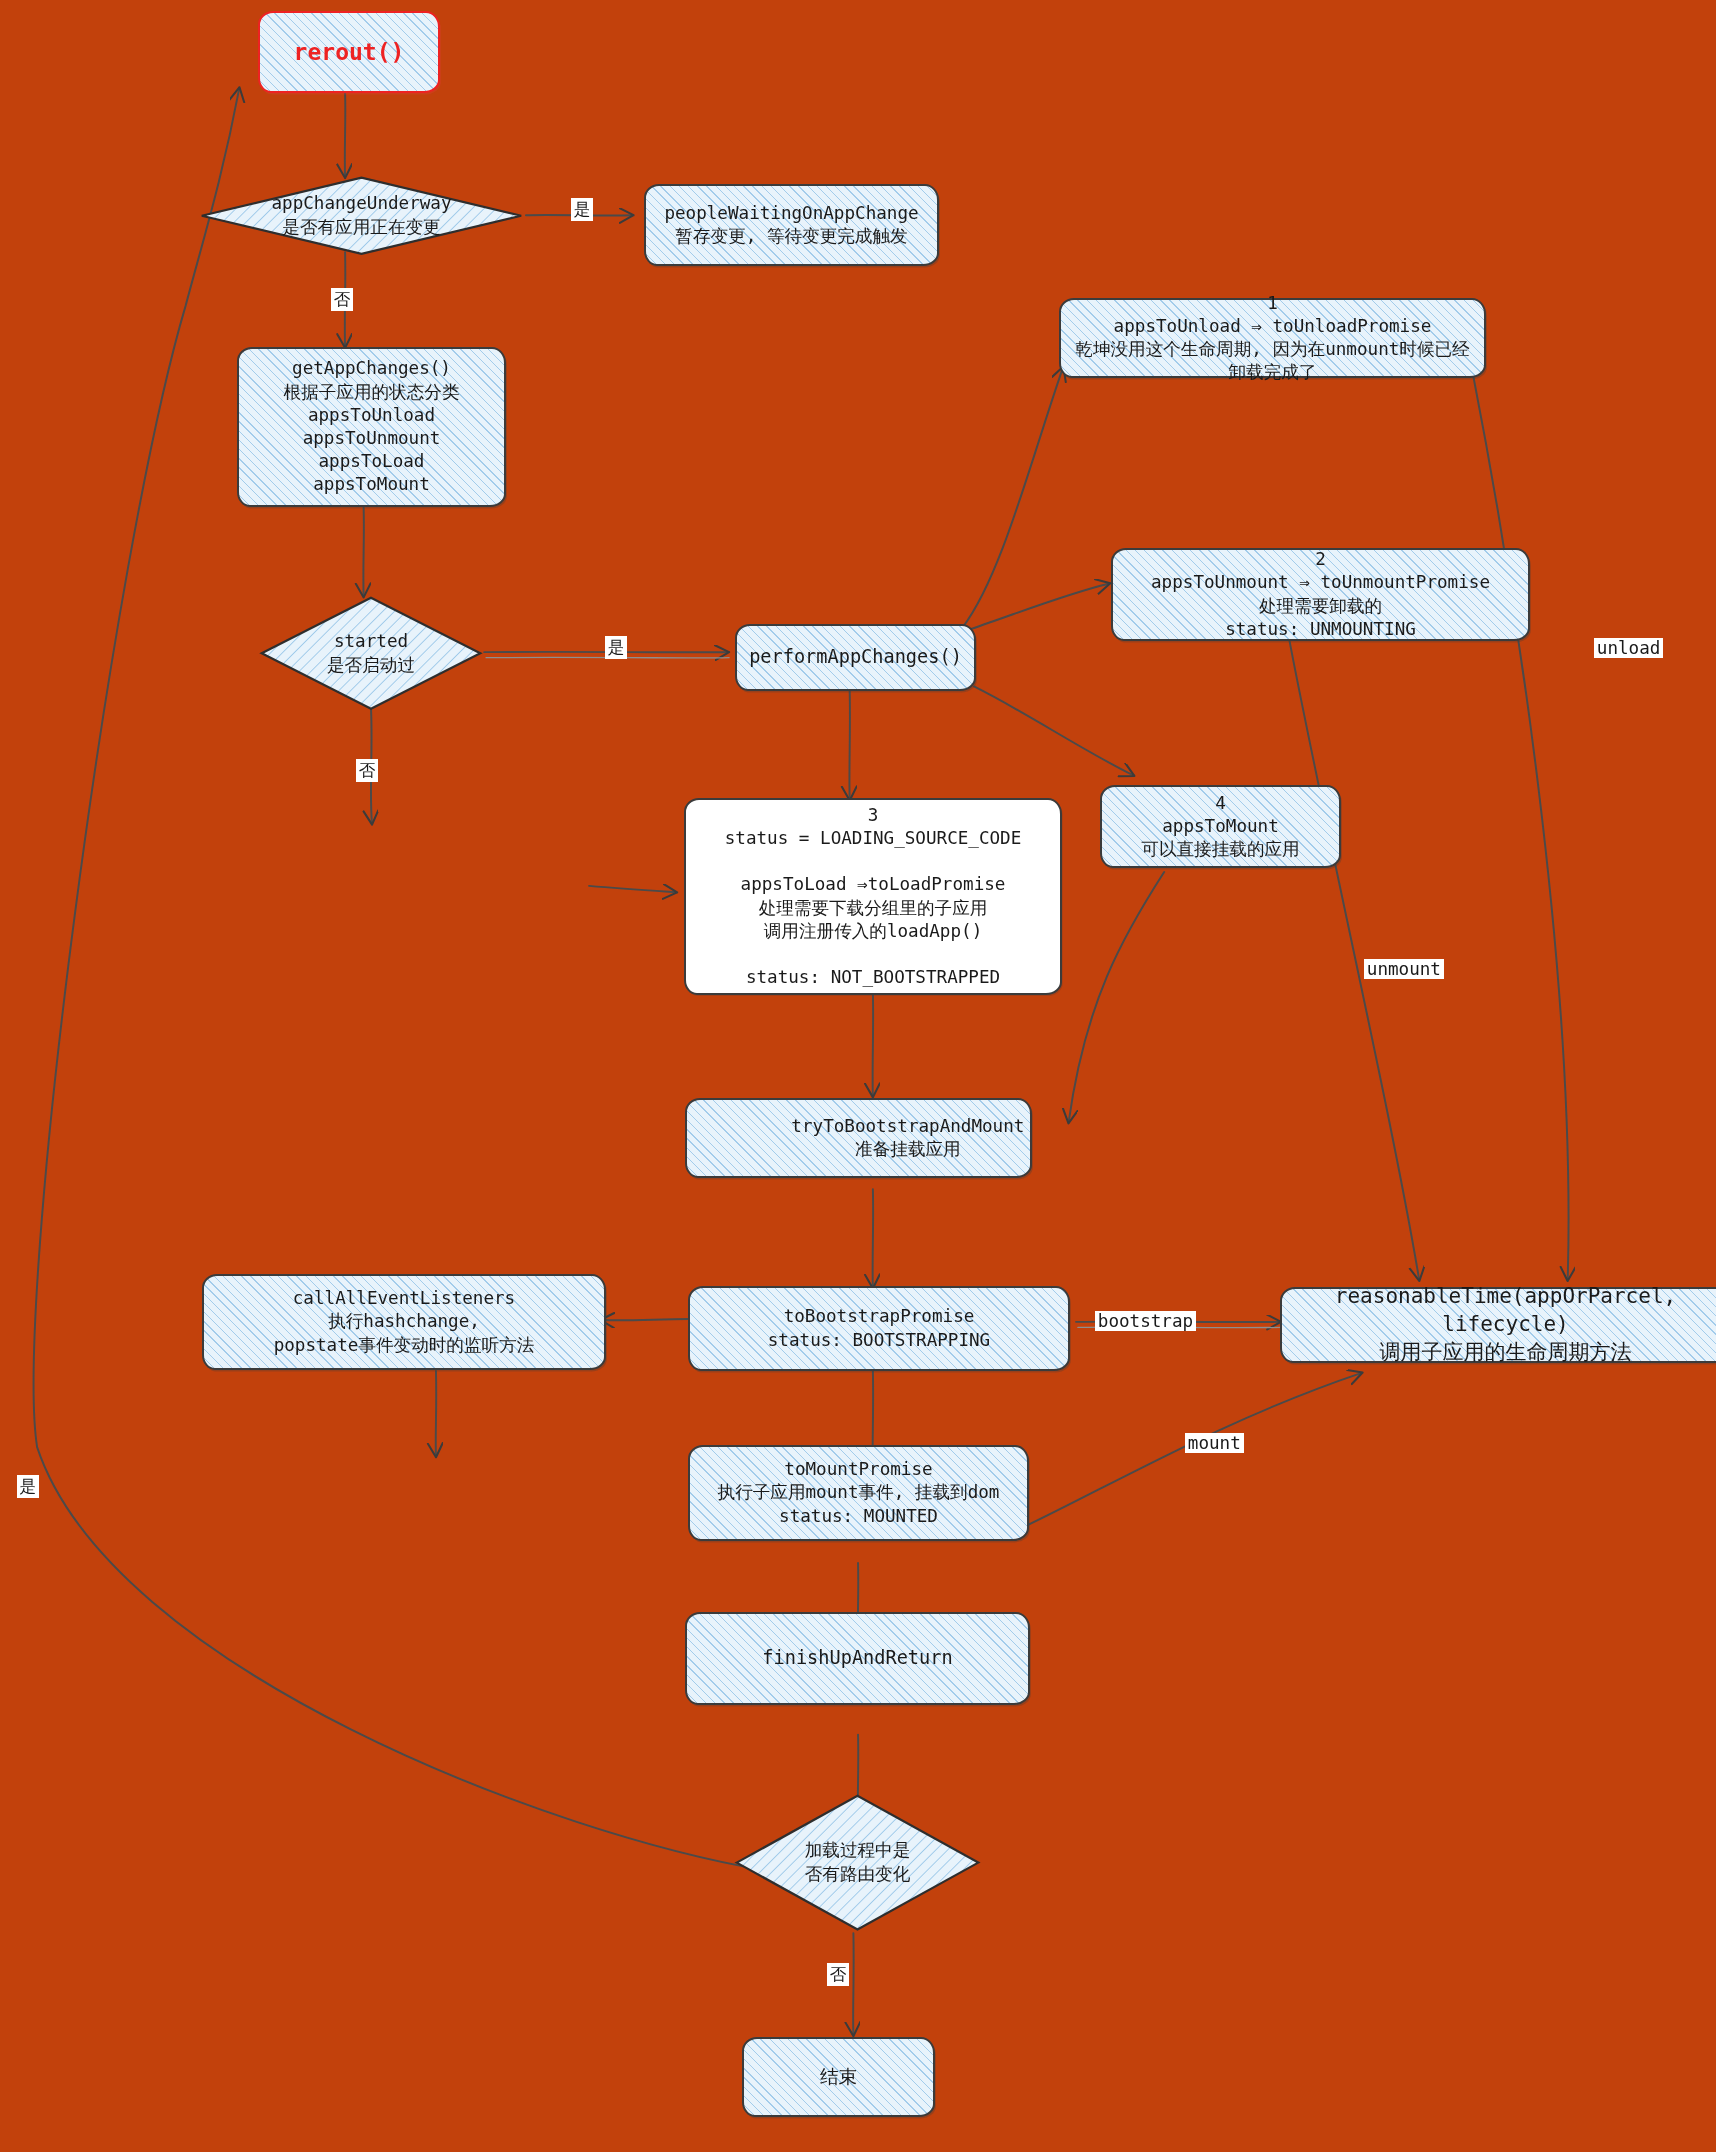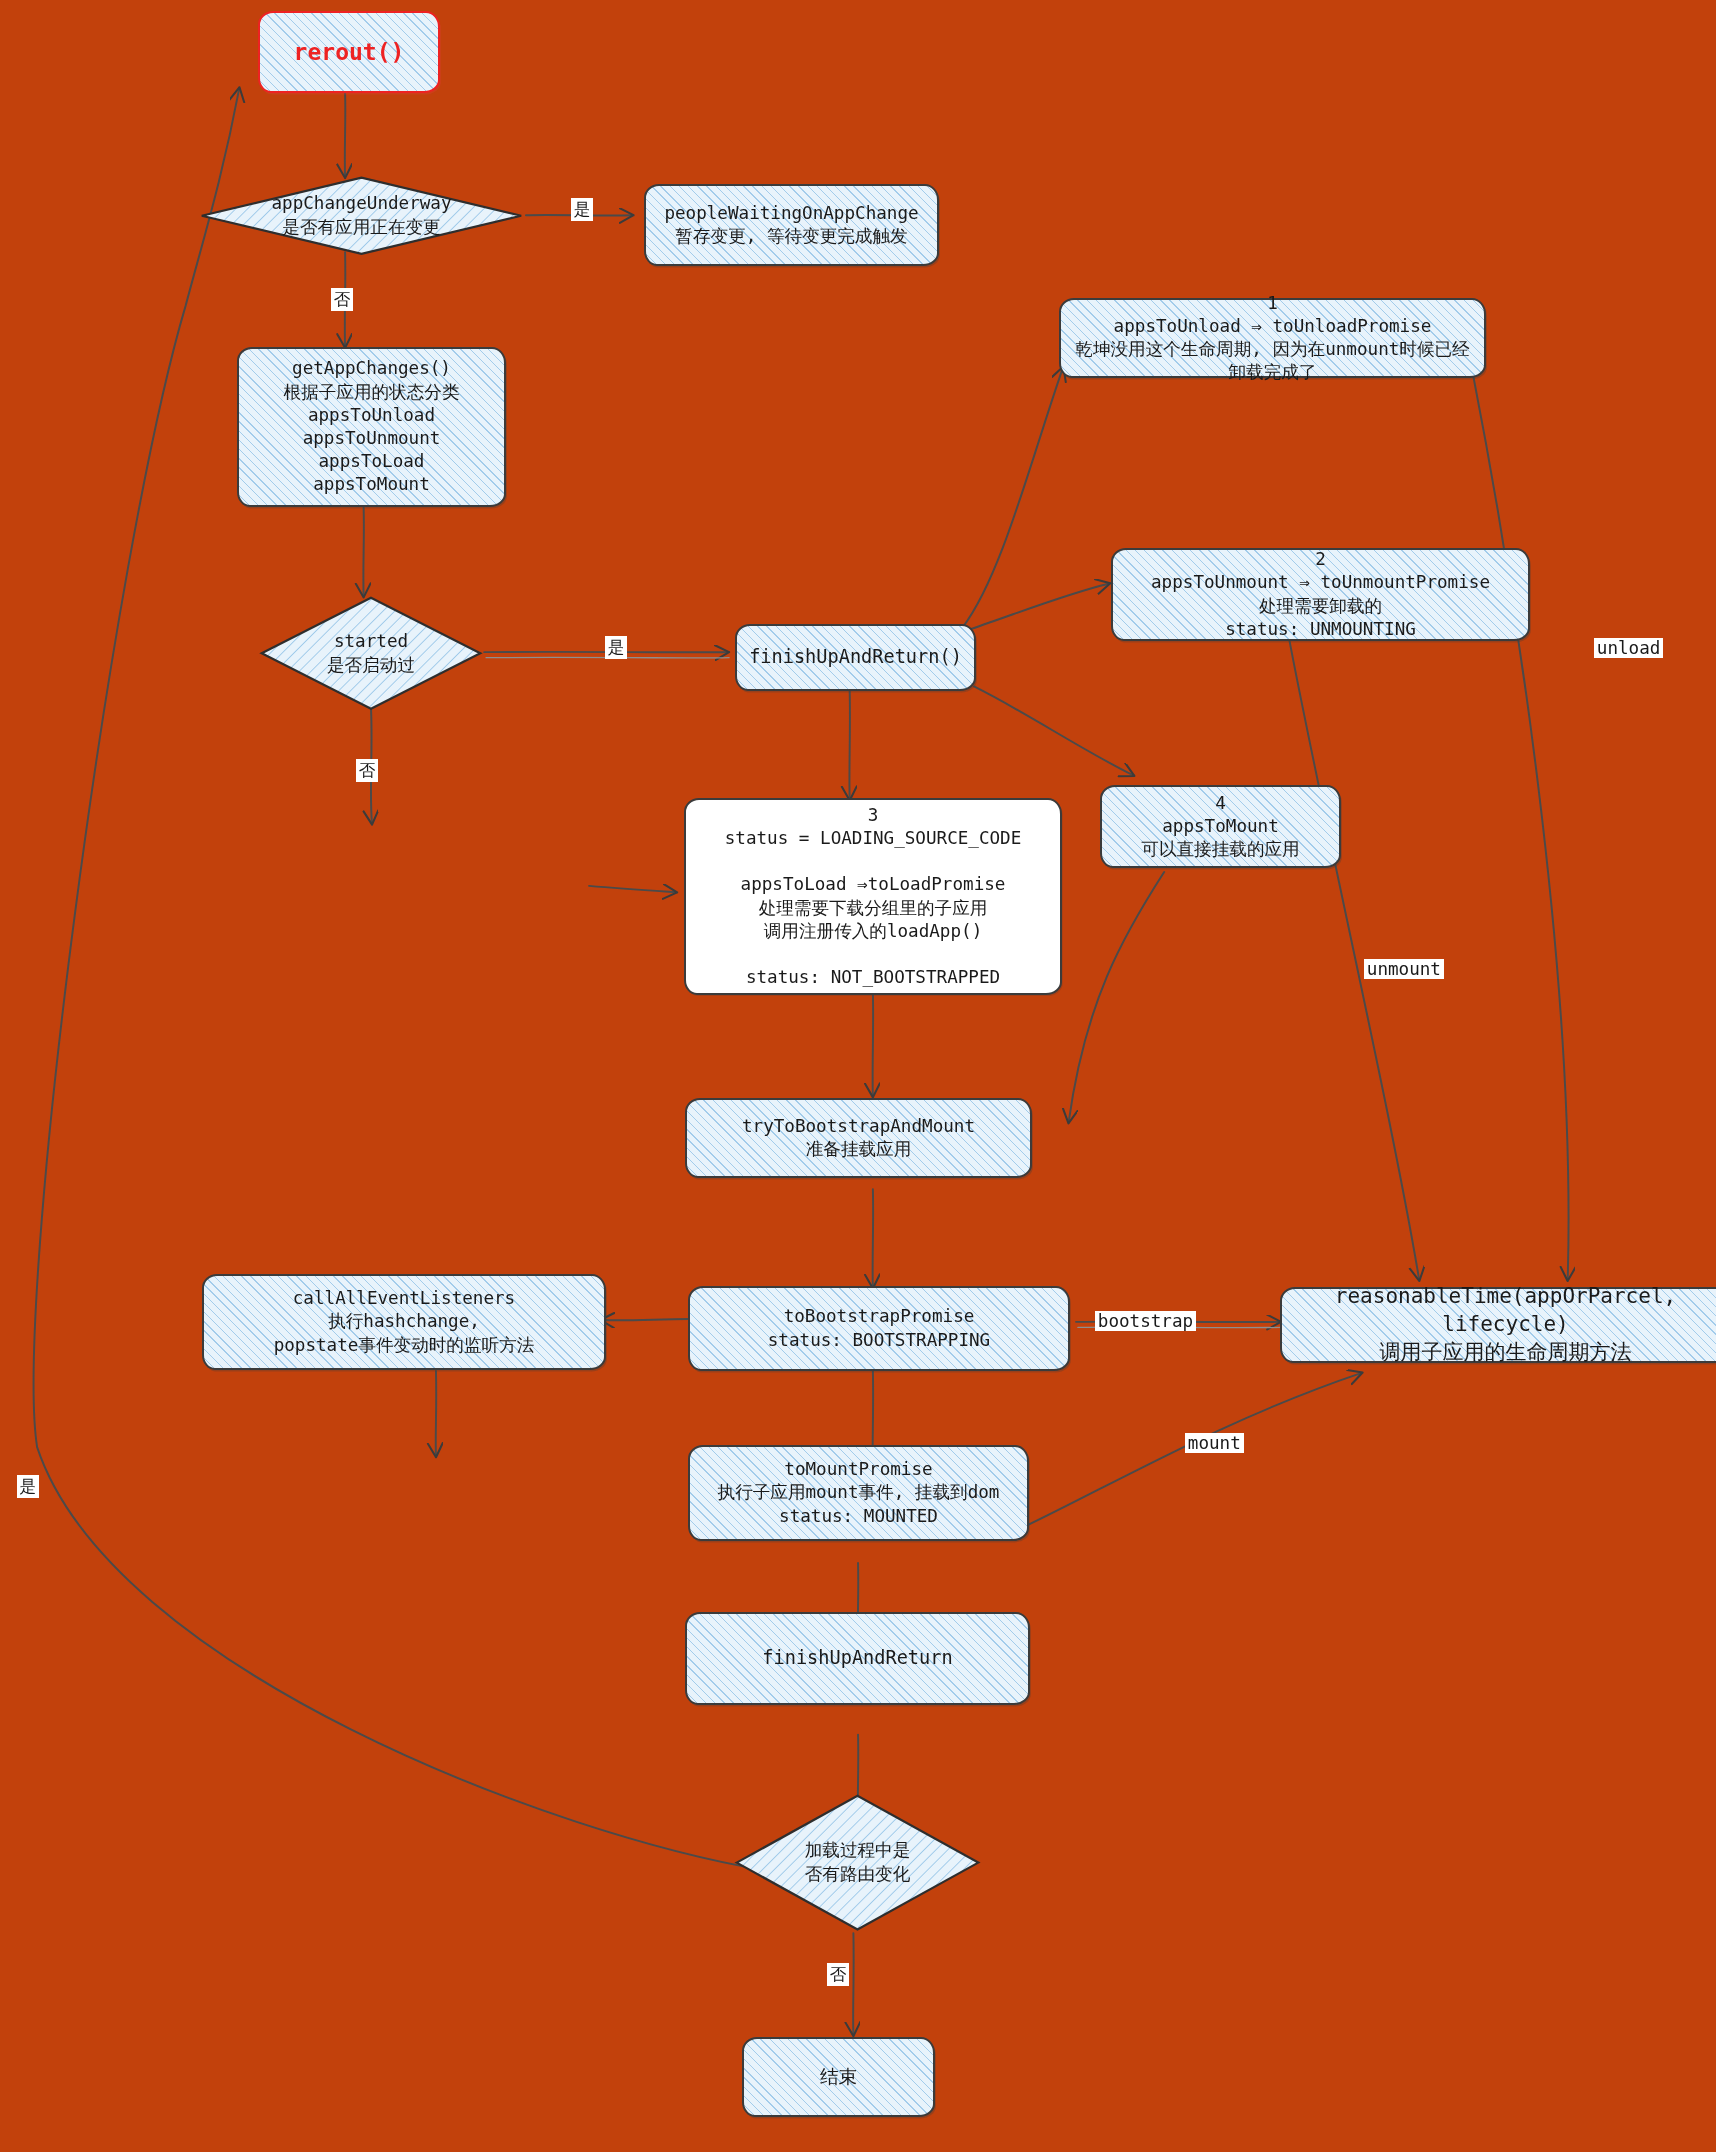--- a/index.html
+++ b/index.html
@@ -194,21 +194,21 @@
 
   <div class="node diamond" style="left:258px;top:594px;width:226px;height:119px;font-size:17.6px;">
     <svg class="dshape" viewBox="0 0 244 128" preserveAspectRatio="none">
       <path d="M4,64 L122,4 L240,64 L122,124 Z" fill="url(#hatchA)" stroke="#2e2e2e" stroke-width="2.4"></path>
     </svg>
     <span class="txt" style="font-family:'DejaVu Sans Mono',monospace;">started
 是否启动过</span>
   </div>
 
   <div class="node box mono" style="left:735px;top:624px;width:241px;height:67px;font-size:18.6px;">
-    <span class="txt">finishUpAndReturn()</span>
+    <span class="txt">performAppChanges()</span>
   </div>
 
   <div class="node box" style="left:1059px;top:298px;width:427px;height:80px;font-size:17.6px;">
     <span class="txt" style="font-family:'DejaVu Sans Mono',monospace;">1
 appsToUnload ⇒ toUnloadPromise
 乾坤没用这个生命周期, 因为在unmount时候已经
 卸载完成了</span>
   </div>
 
   <div class="node box" style="left:1111px;top:548px;width:419px;height:93px;font-size:17.6px;">
@@ -229,21 +229,21 @@
 status:  NOT_BOOTSTRAPPED</span>
   </div>
 
   <div class="node box" style="left:1100px;top:785px;width:241px;height:83px;font-size:17.6px;">
     <span class="txt" style="font-family:'DejaVu Sans Mono',monospace;">4
 appsToMount
 可以直接挂载的应用</span>
   </div>
 
 
-  <div class="node box" style="left:685px;top:1098px;width:347px;height:80px;font-size:17.6px;">
+  <div class="node box" style="left:685px;top:1098px;width:347px;height:80px;font-size:17.6px;justify-content:flex-end;">
     <span class="txt" style="font-family:'DejaVu Sans Mono',monospace;">tryToBootstrapAndMount
 准备挂载应用</span>
   </div>
 
   <div class="node box" style="left:202px;top:1274px;width:404px;height:96px;font-size:17.6px;">
     <span class="txt" style="font-family:'DejaVu Sans Mono',monospace;">callAllEventListeners
 执行hashchange,
 popstate事件变动时的监听方法</span>
   </div>
 

